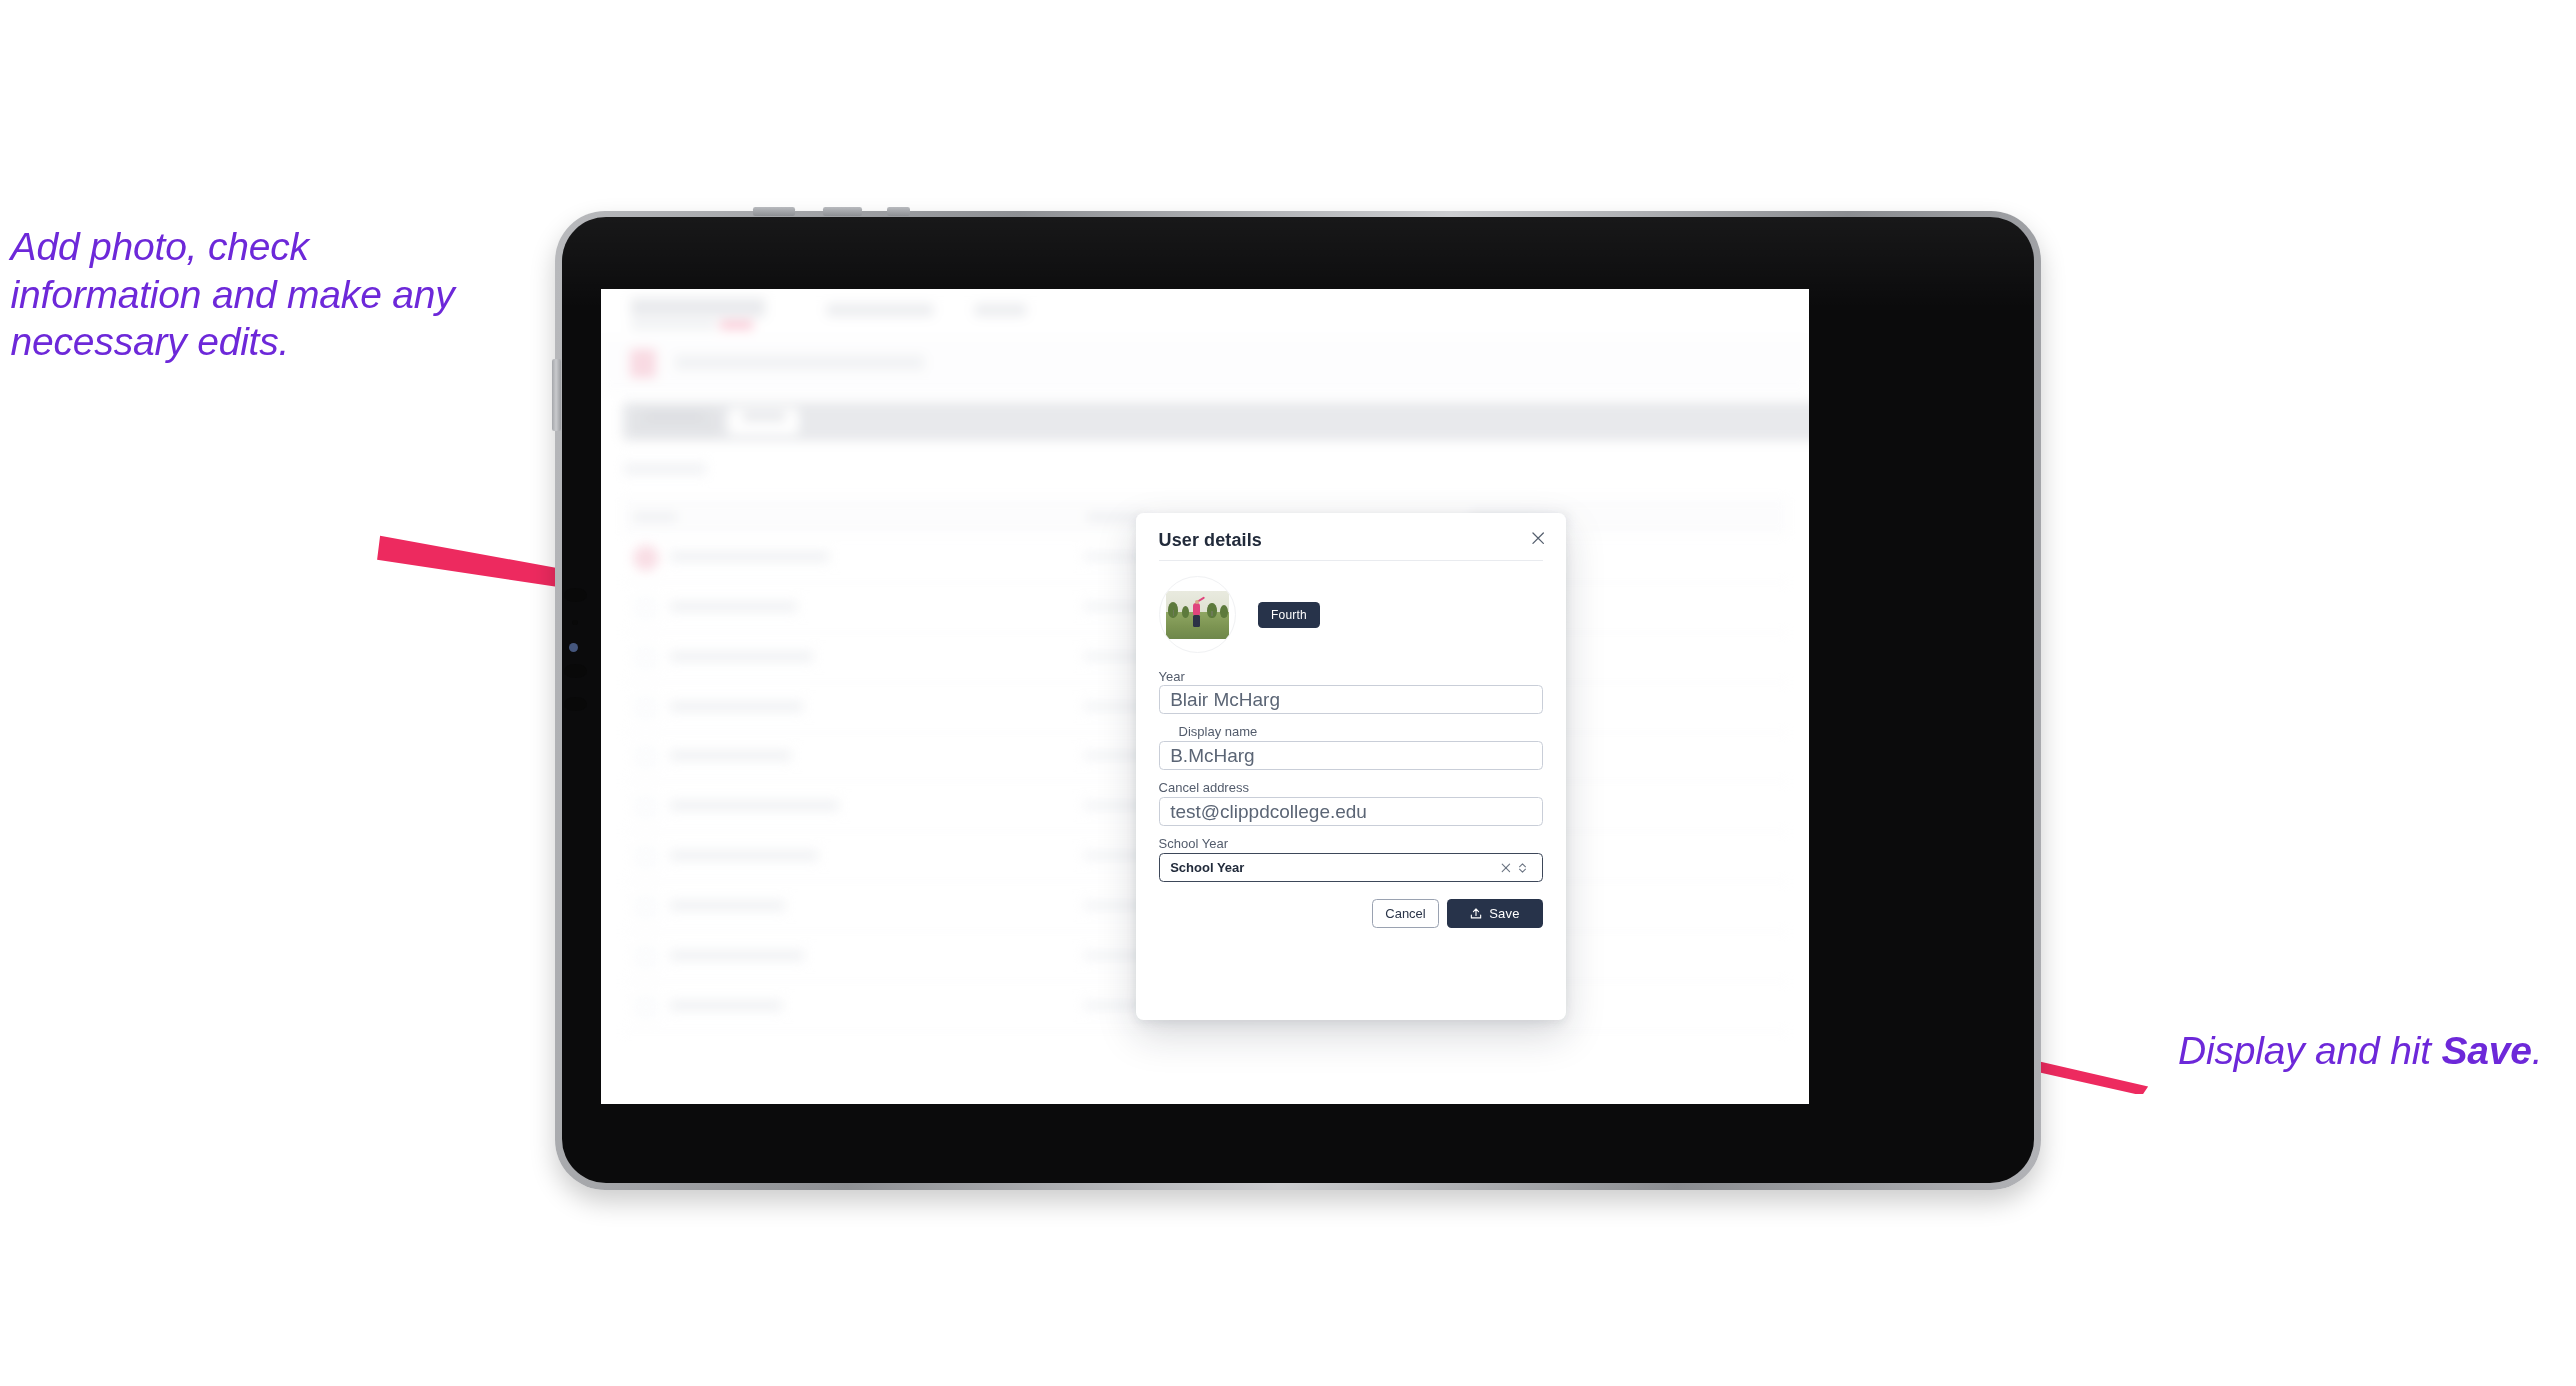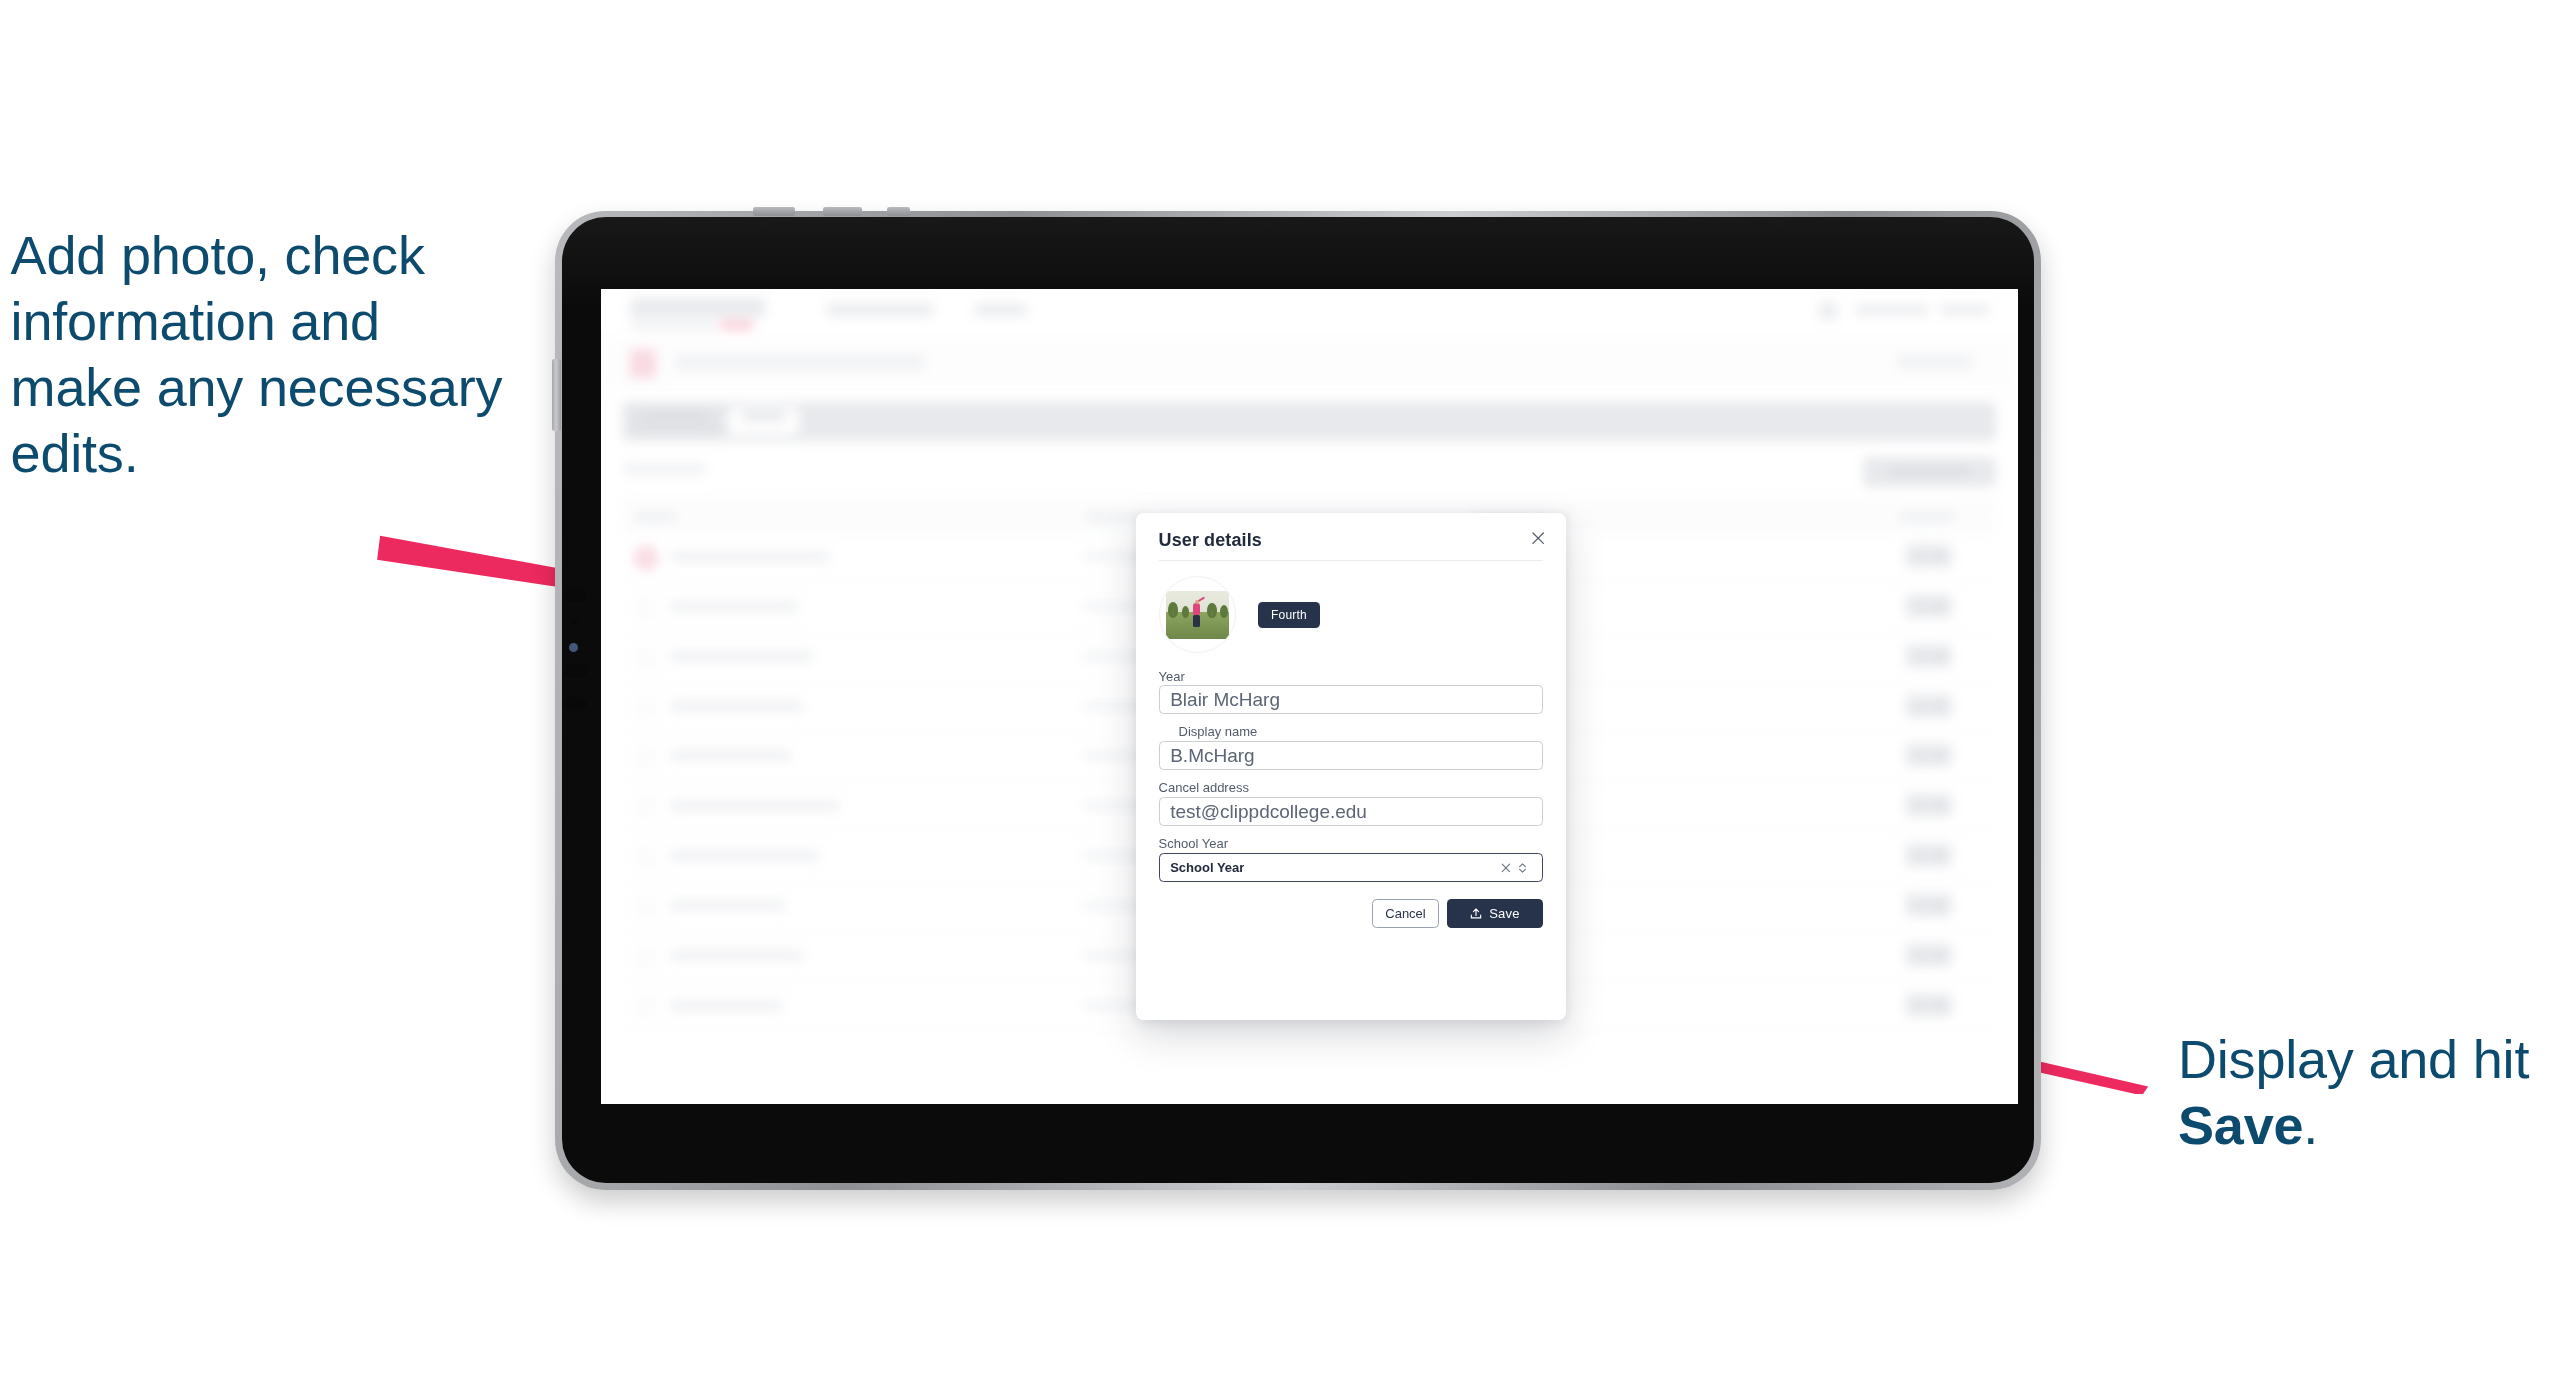--- a/index.html
+++ b/index.html
@@ -1,21 +1,21 @@
 <!DOCTYPE html>
 <html style="font-size:12px"><head>
 <meta charset="utf-8">
 <style>
   html,body{margin:0;padding:0;background:#ffffff;}
   body{width:2576px;height:1386px;position:relative;overflow:hidden;
        font-family:"Liberation Sans",sans-serif;}
 
   
-  .annot{position:absolute;color:#0c4a6e;font-size:54px;line-height:1.22;
-         font-family:"Liberation Sans",sans-serif;letter-spacing:-0.2px;}
+  .annot{position:absolute;color:#6d28d9;font-size:39px;line-height:1.22;
+         font-family:"Liberation Sans",sans-serif;letter-spacing:-0.2px;font-style:italic;}
   #annot-left{left:10.6px;top:223px;width:498px;}
   #annot-right{left:2178px;top:1027px;width:393px;}
   #annot-right b{font-weight:700;}
 
   
   .arrow-svg{position:absolute;pointer-events:none;}
 
   
   #tablet{position:absolute;left:555px;top:211px;width:1486px;height:979px;}
   .tab-outer{position:absolute;inset:0;border-radius:50px;
@@ -34,21 +34,21 @@
                background:#4a5f86;}
   .topbtn{position:absolute;top:-3.8px;height:8.3px;border-radius:2.3px;
           background:linear-gradient(180deg,#b8babe,#8d8f93);}
   #btn-top-a{left:198px;width:42px;}
   #btn-top-b{left:268px;width:39px;}
   #btn-top-c{left:332px;width:22.6px;}
   
   .blob{position:absolute;background:#090909;border-radius:50%;}
 
   
-  #screen{position:absolute;left:46px;top:78px;width:1417px;height:815px;
+  #screen{position:absolute;left:46px;top:78px;width:1208px;height:815px;
           background:#ffffff;overflow:hidden;}
 
   
   .bg-app{position:absolute;inset:0;filter:blur(5.3px);opacity:.92;}
   .bg-header{position:absolute;left:0;top:0;right:0;height:48px;background:#fff;
              border-bottom:0.8px solid #eceef1;}
   .bg-logo{position:absolute;left:30px;top:9px;width:134px;height:19px;
            background:#d9dbe0;border-radius:1.5px;}
   .bg-logo-sub{position:absolute;left:30px;top:32px;width:85px;height:7.5px;
                background:#e2e4e8;border-radius:1.5px;}

